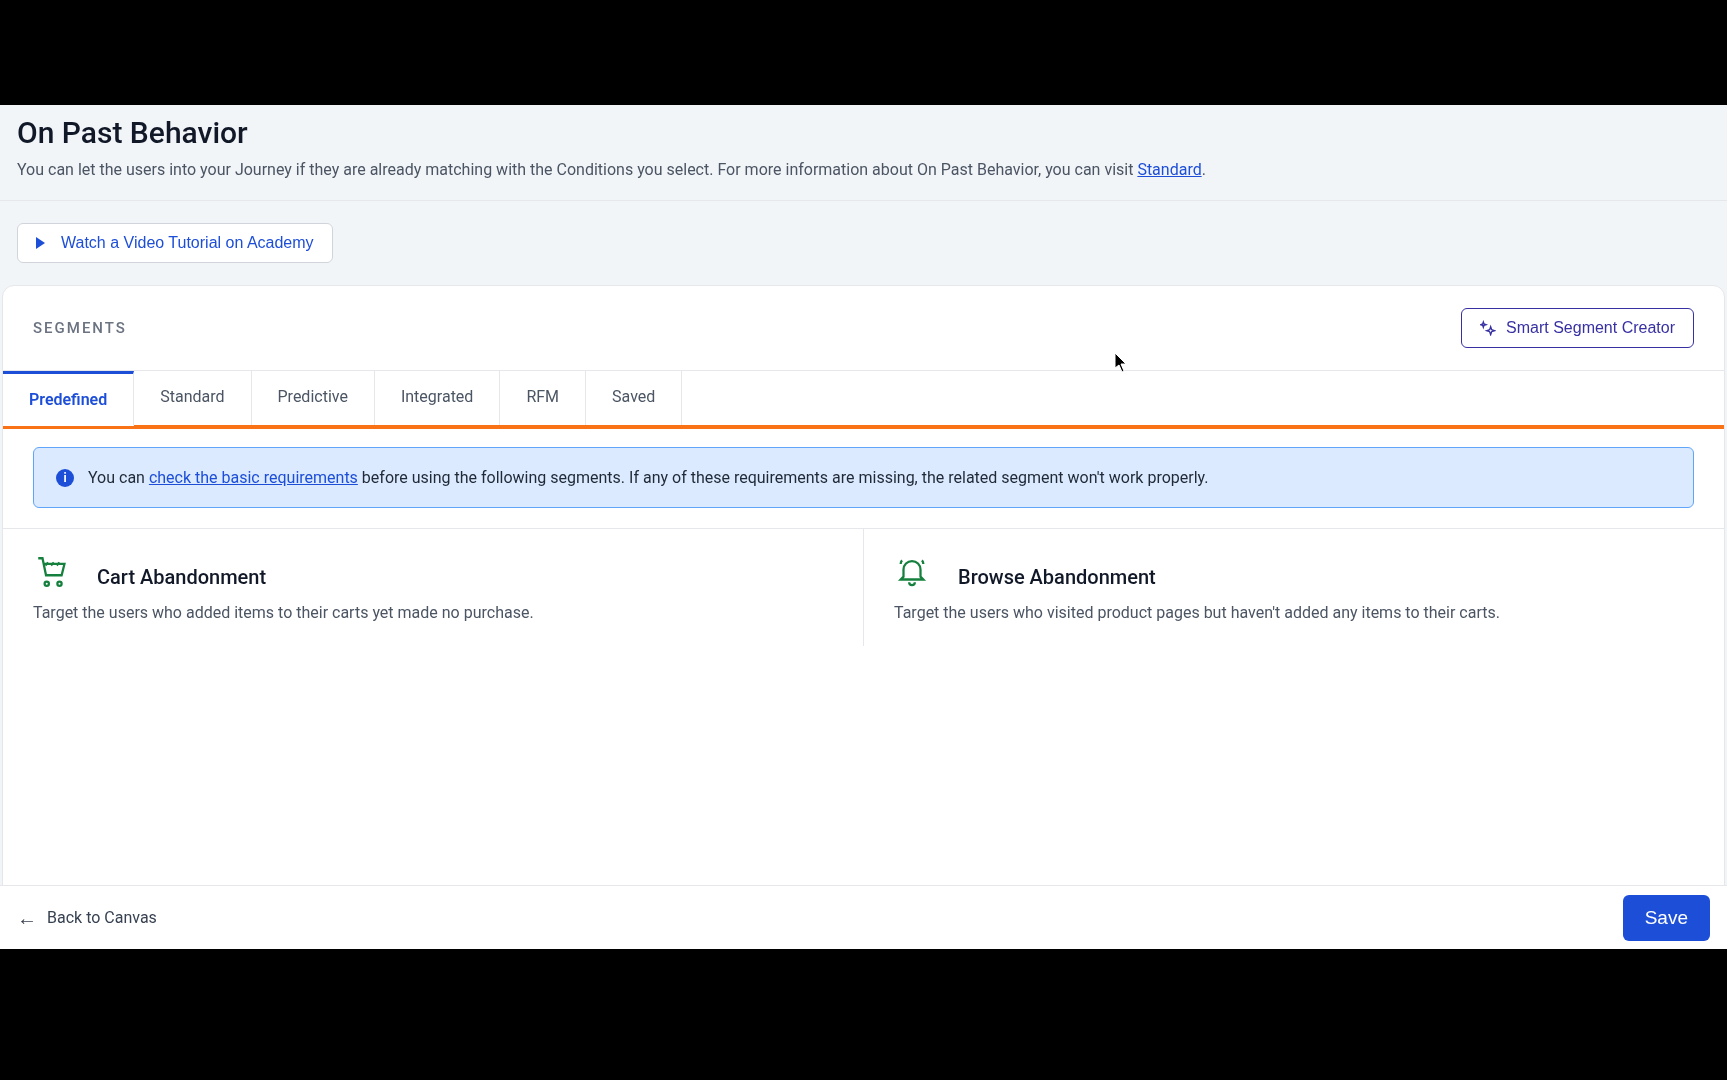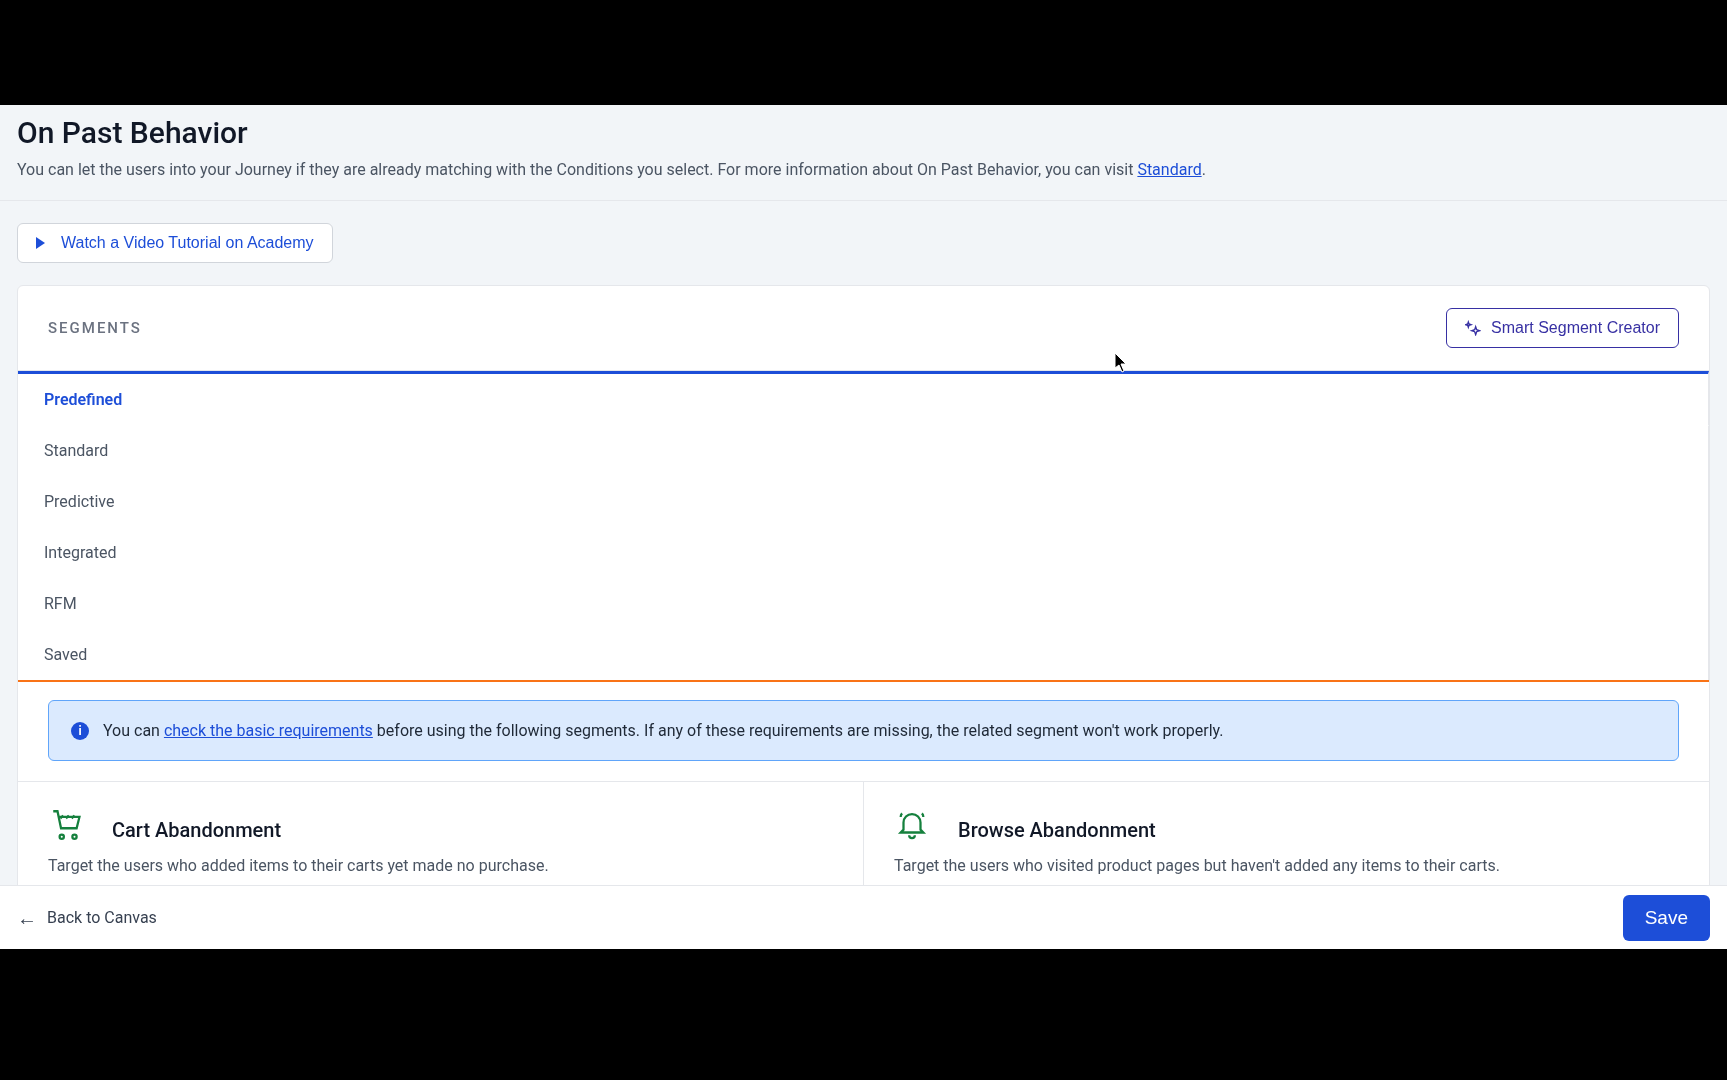--- a/index.html
+++ b/index.html
@@ -56,24 +56,24 @@
     color: #1d4ed8;
     cursor: pointer;
   }
   .watch-btn .play-ic {
     width: 0; height: 0;
     border-left: 9px solid #1d4ed8;
     border-top: 6px solid transparent;
     border-bottom: 6px solid transparent;
   }
   .panel {
-    margin: 0 17px;
+    margin: 0 2px;
     background: #fff;
     border: 1px solid #e5e7eb;
-    border-radius: 6px;
+    border-radius: 12px;
     flex: 1;
     display: flex;
     flex-direction: column;
     overflow: hidden;
   }
   .panel-header {
     display: flex;
     align-items: center;
     justify-content: space-between;
     padding: 22px 30px 22px 30px;
@@ -95,23 +95,22 @@
     padding: 10px 18px;
     font-size: 16px;
     cursor: pointer;
   }
   .smart-ic {
     width: 16px; height: 16px;
   }
   .tabs {
     display: flex;
     border-top: 1px solid #e5e7eb;
-    border-bottom: 2px solid #f97316;
+    border-bottom: 4px solid #f97316;
     padding-left: 0;
-    flex-direction: column;
   }
   .tab {
     padding: 16px 26px;
     font-size: 16px;
     color: #4b5563;
     border-right: 1px solid #e5e7eb;
     cursor: pointer;
     background: #fff;
   }
   .tab.active {

